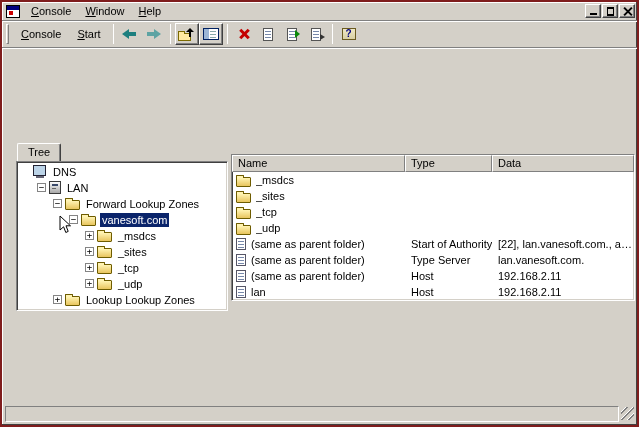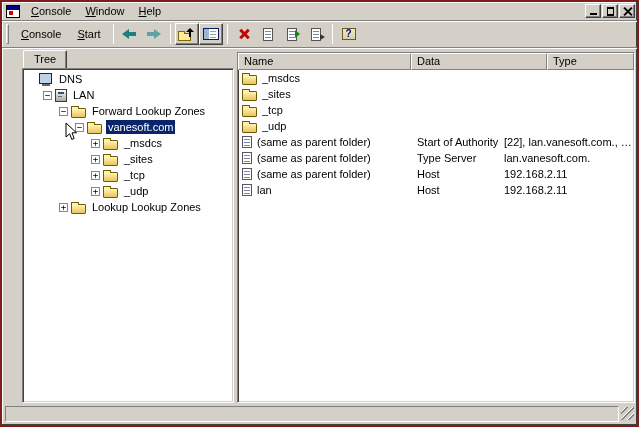--- a/index.html
+++ b/index.html
@@ -61,21 +61,21 @@
   .i-x::after{transform:rotate(-45deg);}
 
   .i-doc{position:relative;width:10px;height:13px;background:#fff;border:1px solid #555;flex:none;}
   .i-doc::before{content:"";position:absolute;left:1px;top:2px;width:6px;height:8px;background:repeating-linear-gradient(#7788aa 0 1px,transparent 1px 3px);}
   .i-refresh::after{content:"";position:absolute;right:-4px;top:1px;border-top:4px solid transparent;border-bottom:4px solid transparent;border-left:5px solid #0a8a0a;}
   .i-export::after{content:"";position:absolute;right:-5px;bottom:0;border-top:3px solid transparent;border-bottom:3px solid transparent;border-left:5px solid #333;}
   .i-help{position:relative;width:14px;height:12px;background:linear-gradient(#efe8c4,#d8cfa4);border:1px solid #6a5a20;flex:none;display:flex;align-items:center;justify-content:center;}
   .i-help::before{content:"?";font-weight:bold;font-size:10px;color:#000080;line-height:10px;}
 
   
-  .main{flex:1;display:flex;padding:1px 2px 0 20px;min-height:0;}
+  .main{flex:1;display:flex;padding:1px 2px 0 14px;min-height:0;align-items:center;}
   .left-col{width:212px;display:flex;flex-direction:column;flex:none;min-height:0;}
   .tabrow{height:19px;display:flex;align-items:flex-end;padding-left:1px;flex:none;}
   .tab{height:18px;padding:2px 10px 0 10px;background:#d4d0c8;border:1px solid #fff;border-right-color:#404040;border-bottom:none;border-radius:2px 2px 0 0;box-shadow:inset -1px 0 0 #808080;}
   .splitter{width:3px;flex:none;cursor:ew-resize;}
   .right-col{flex:1;display:flex;flex-direction:column;min-width:0;}
   .rp-spacer{height:3px;flex:none;}
 
   .sunken{background:#fff;border:1px solid #808080;border-right-color:#fff;border-bottom-color:#fff;box-shadow:inset 1px 1px 0 #404040, inset -1px -1px 0 #d4d0c8;}
 
   
@@ -240,22 +240,22 @@
         </div>
     </div>
 
     <div class="splitter"></div>
 
     <div class="right-col">
       <div class="rp-spacer"></div>
       <div class="list sunken">
         <div class="lheader">
           <span class="hcell c-name">Name</span>
+          <span class="hcell c-type">Type</span>
           <span class="hcell c-data">Data</span>
-          <span class="hcell c-type">Type</span>
         </div>
         <div class="lrows">
             <div class="list-row">
     <span class="cell-name">
       <span class="row-icon ic-folder"></span>
       <span class="txt">_msdcs</span>
     </span>
     <span class="cell-type"></span>
     <span class="cell-data"></span>
   </div>

